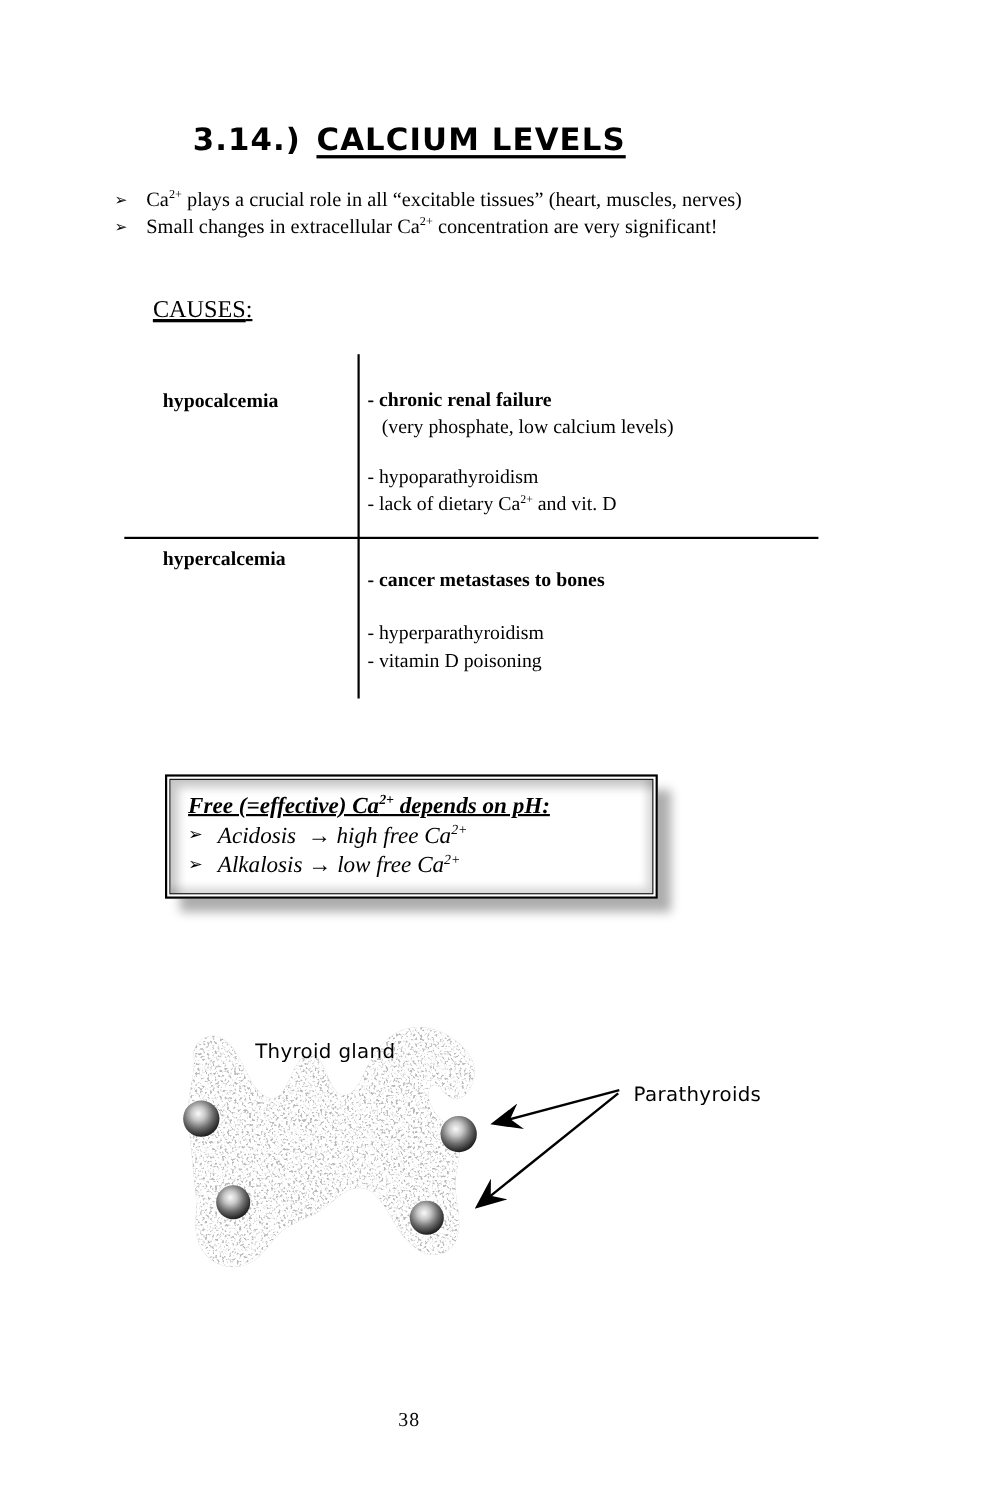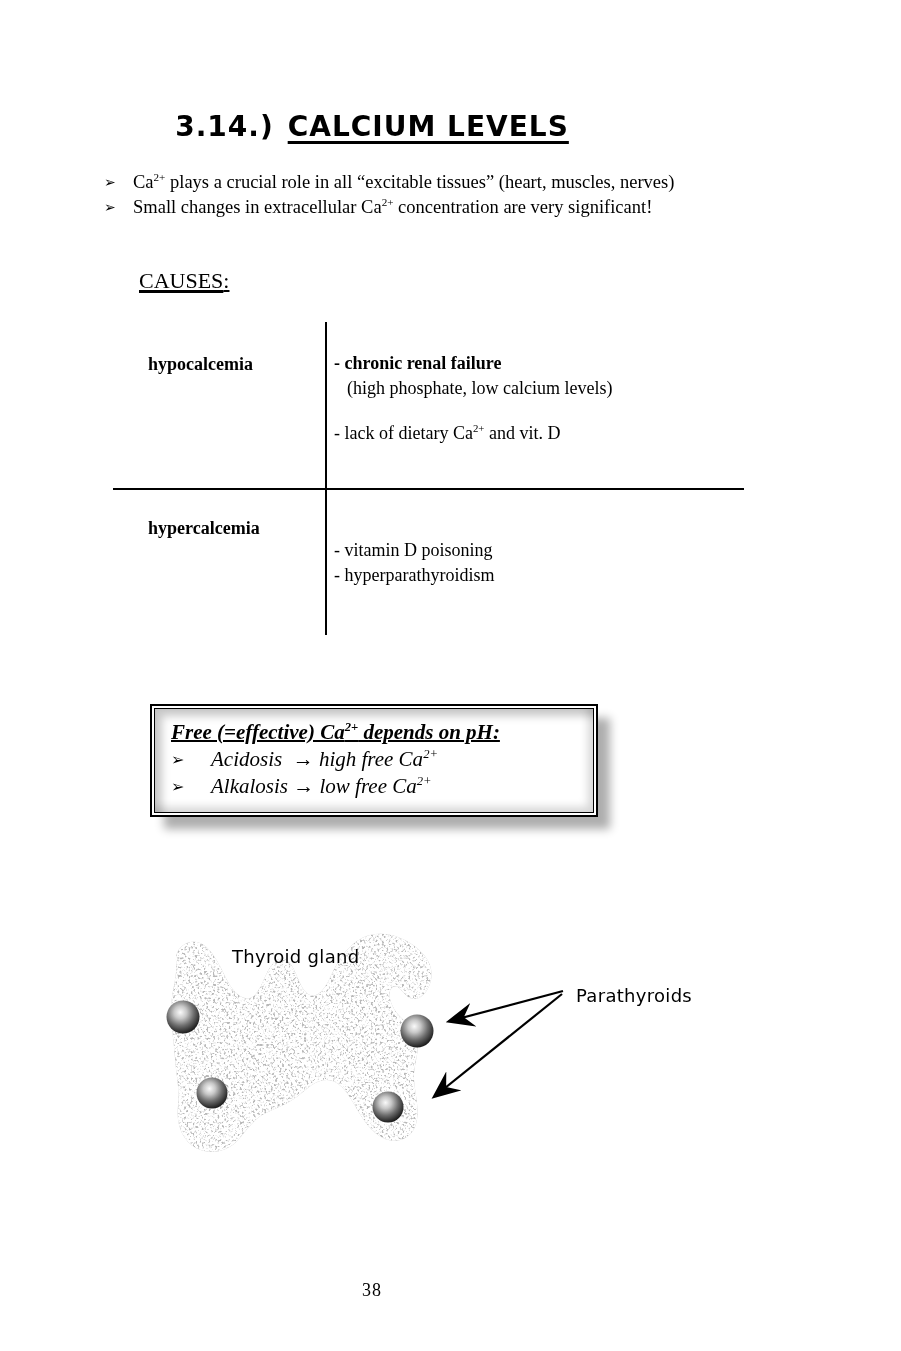--- a/index.html
+++ b/index.html
@@ -37,21 +37,21 @@
   .hbox{position:absolute;left:150px;top:704px;width:448px;box-sizing:border-box;
         border:2.5px solid #000;padding:2px;background:#fff;
         box-shadow:13px 13px 9px -1px rgba(0,0,0,0.32);}
   .hbox-inner{border:1px solid #000;padding:9px 10px 12px 16px;
         box-shadow:inset 7px 7px 9px rgba(0,0,0,0.22), inset -5px -5px 8px rgba(0,0,0,0.16);
         font-style:italic;font-size:21px;}
   .hbox-heading{font-weight:bold;line-height:28px;}
   .hbox-heading .u{text-decoration:underline;text-decoration-thickness:2px;}
   .hbullet{display:flex;line-height:27px;}
   .hbullet .marker{font-style:normal;width:27px;font-size:16px;flex:none;}
-  .hbullet .btxt{white-space:pre;margin-left:13px;}
+  .hbullet .btxt{white-space:pre;}
 
   
   .diagram-svg{position:absolute;left:150px;top:878px;}
   .lbl{position:absolute;font-family:"DejaVu Sans", sans-serif;font-size:18px;letter-spacing:0.3px;}
   .lbl-thyroid{left:232px;top:906px;margin-top:40px;}
   .lbl-para{left:576px;top:985px;}
   .lbl-pth{left:518px;top:1041px;}
 
   
   .pagenum{position:absolute;top:1280px;left:0;width:100%;text-align:center;
@@ -80,30 +80,32 @@
   <div class="causes">
     <span class="u">CAUSES</span><span>:</span>
   </div>
 
   <div class="vline"></div>
   <div class="hline"></div>
 
   <div class="cell term" style="left:148px;top:352px;">hypocalcemia</div>
   <div class="cell" style="left:334px;top:351px;">
     <div class="b">- chronic renal failure</div>
-    <div class="indent">(high phosphate, low calcium levels)</div>
+    <div class="indent">(very phosphate, low calcium levels)</div>
     <div class="gap1"></div>
+    <div>- hypoparathyroidism</div>
     <div>- lack of dietary Ca<sup>2+</sup> and vit. D</div>
   </div>
 
-  <div class="cell term" style="left:148px;top:516px;text-align:right;">hypercalcemia</div>
+  <div class="cell term" style="left:148px;top:496px;text-align:right;">hypercalcemia</div>
   <div class="cell" style="left:334px;top:515px;">
+    <div class="b">- cancer metastases to bones</div>
     <div class="gap2"></div>
+    <div>- hyperparathyroidism</div>
     <div>- vitamin D poisoning</div>
-    <div>- hyperparathyroidism</div>
   </div>
 
   <div class="hbox">
     <div class="hbox-inner">
       <div class="hbox-heading">
         <span class="u">Free (=effective) Ca<sup>2+</sup> depends on pH:</span>
       </div>
       <div class="hbullet">
         <span class="marker">➢</span>
         <span class="btxt">Acidosis  → high free Ca<sup>2+</sup></span>

